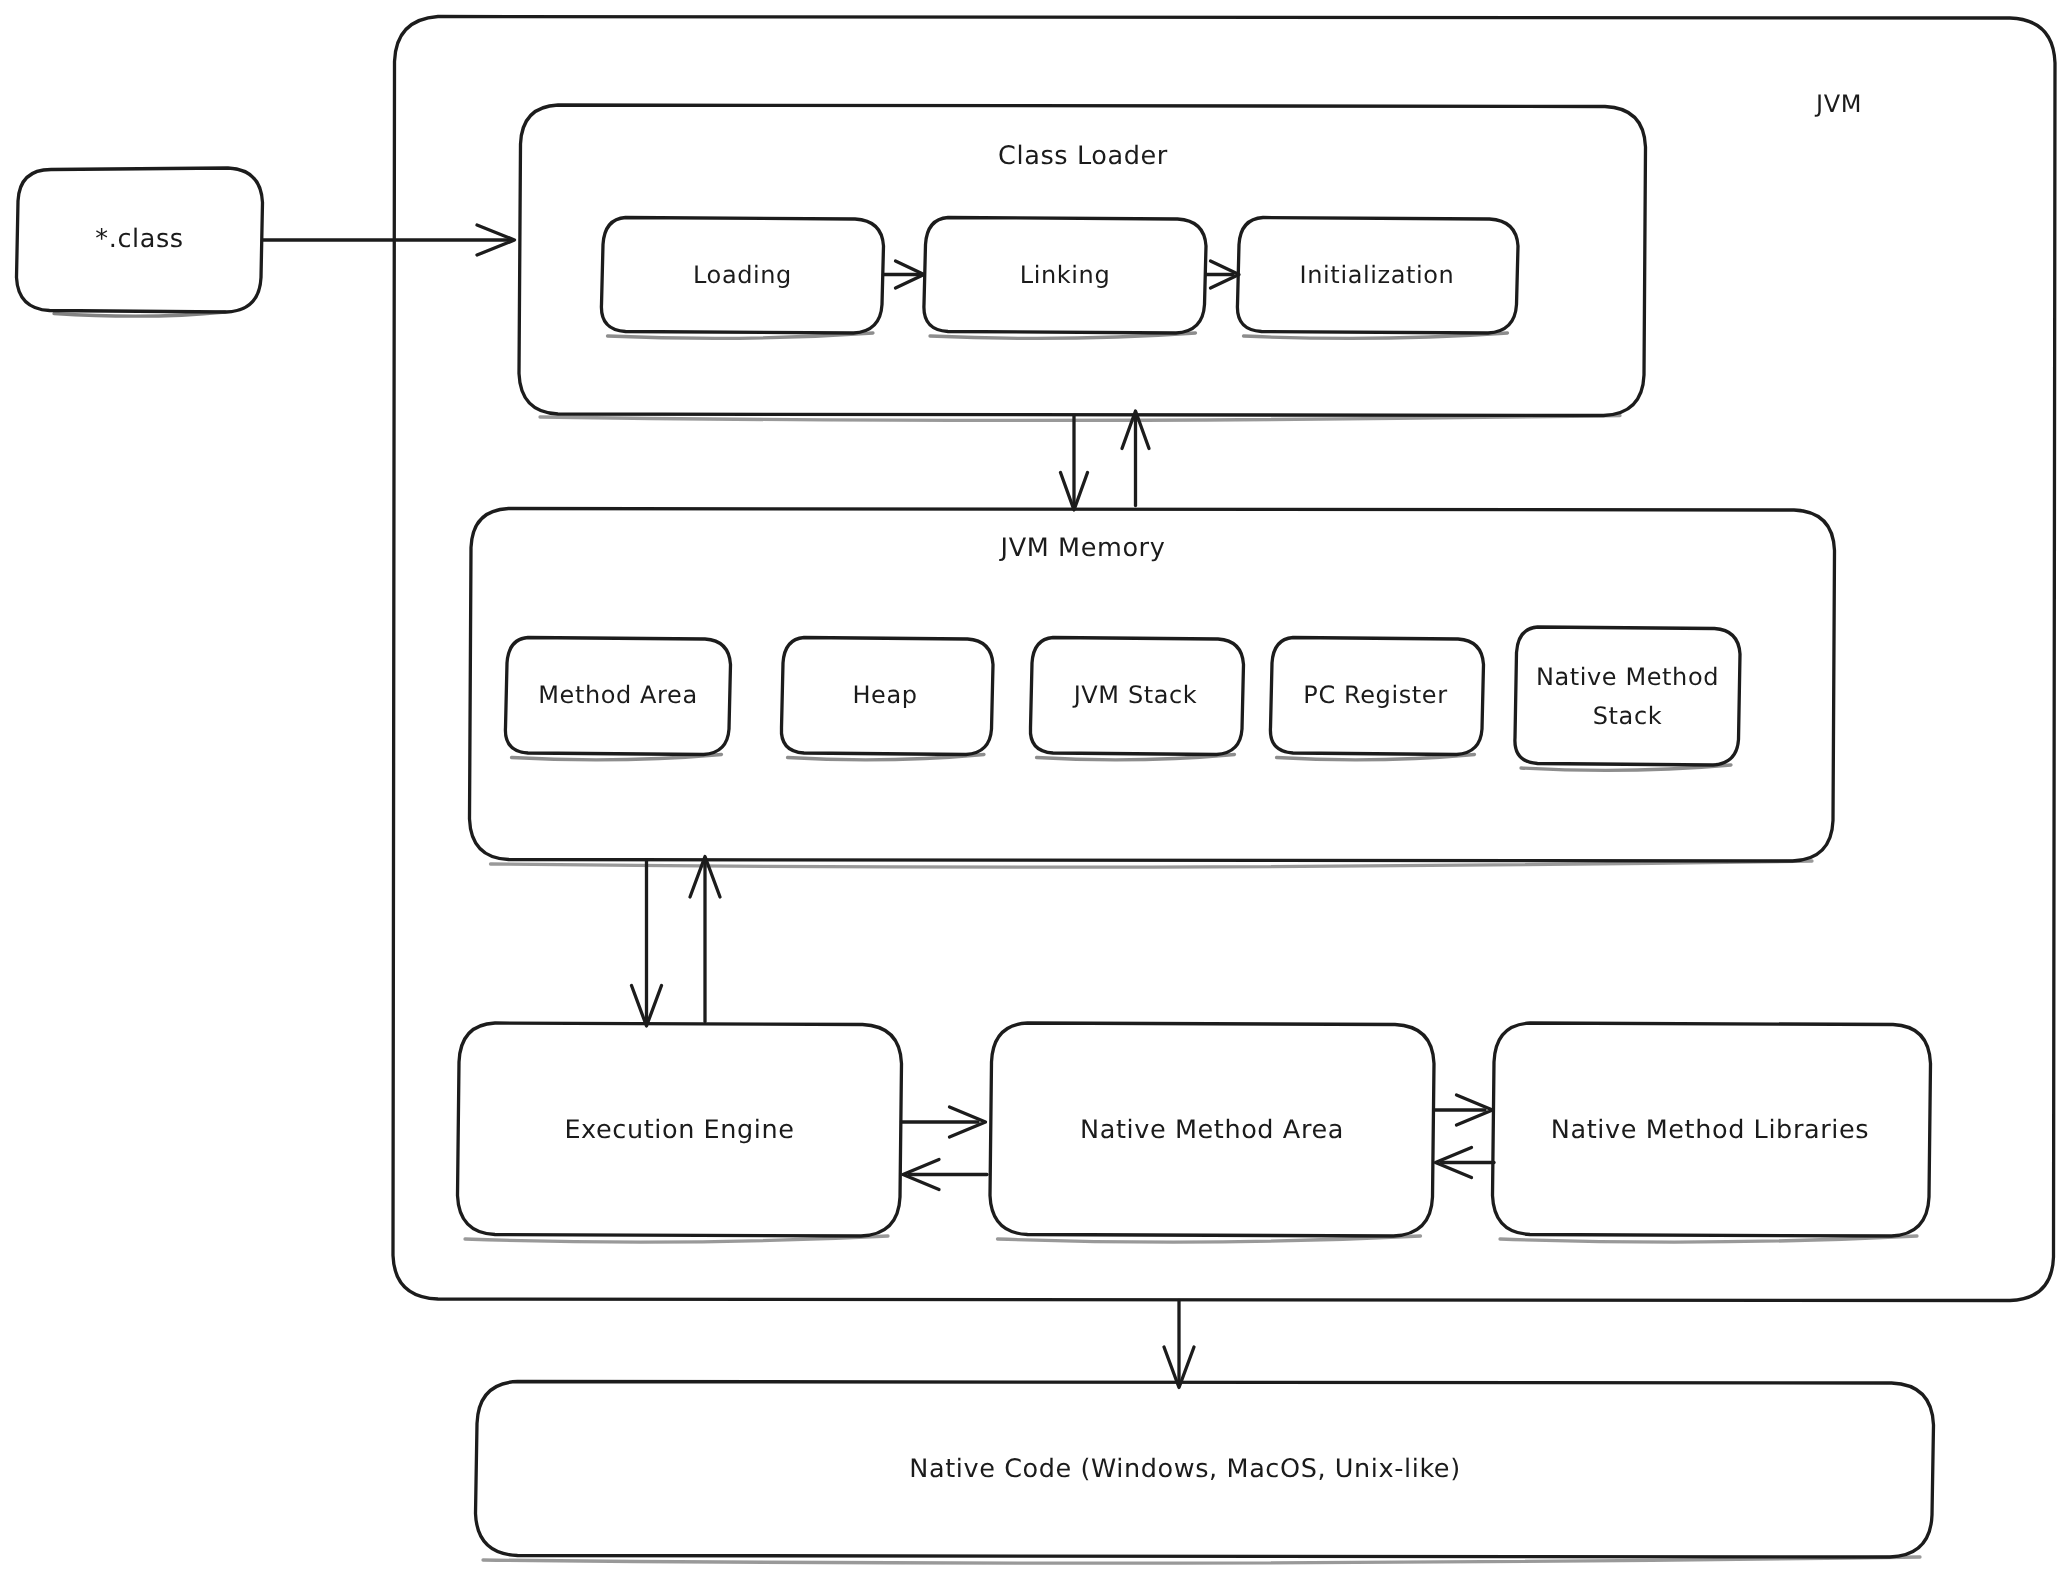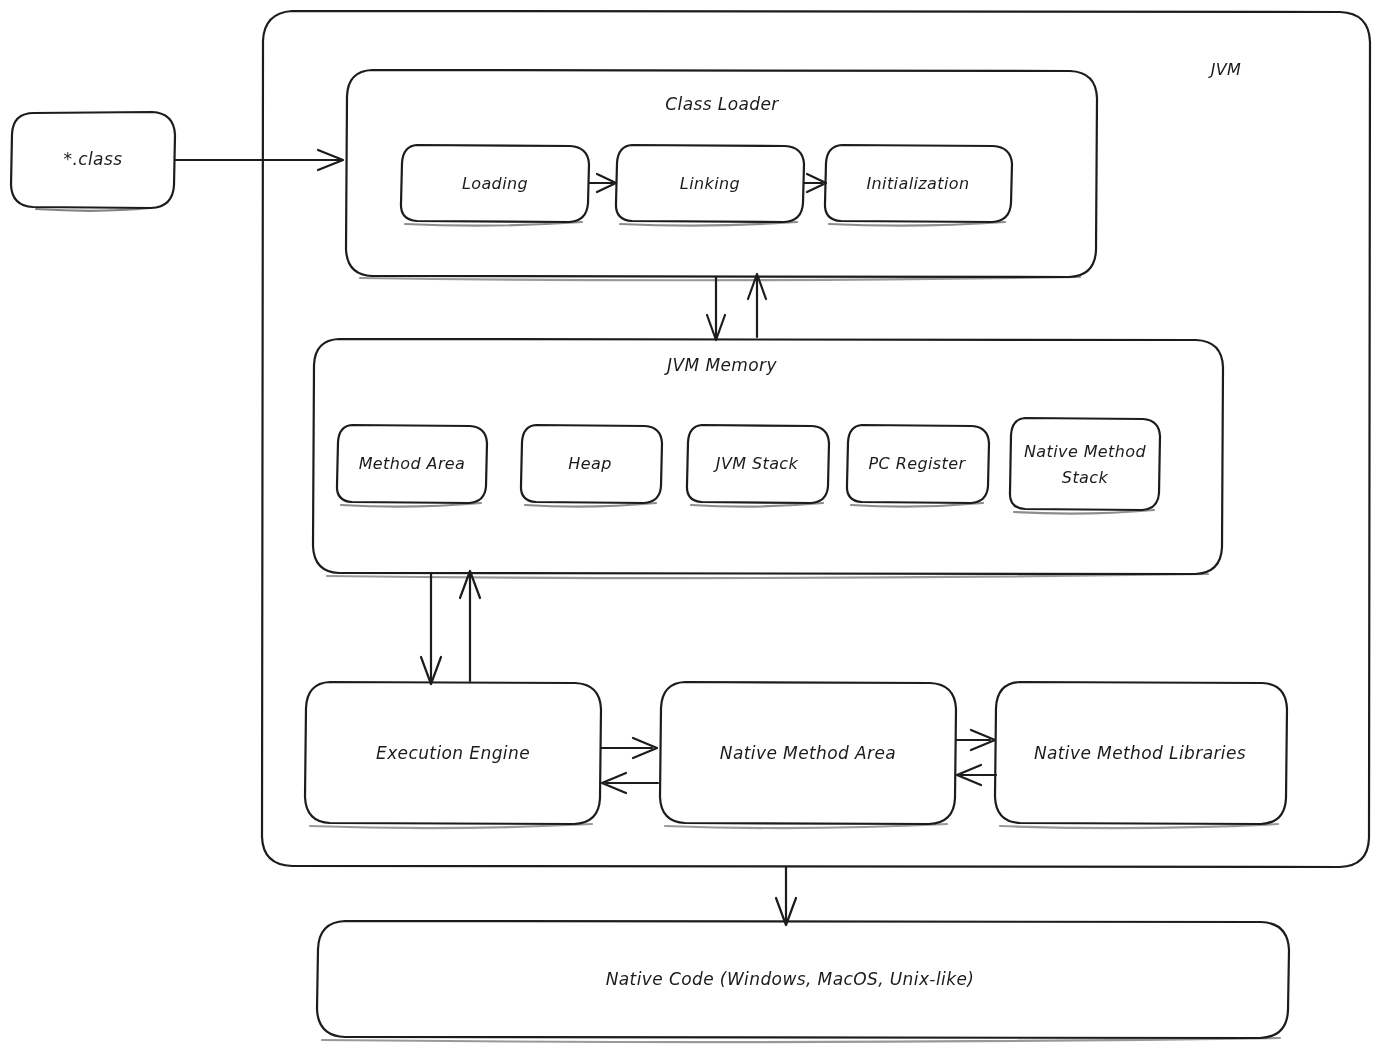--- a/index.html
+++ b/index.html
@@ -10,21 +10,20 @@
   body {
     width: 1379px;
     height: 1051px;
     font-family: "DejaVu Sans", sans-serif;
     overflow: hidden;
   }
   #diagram-root {
     position: relative;
     width: 1379px;
     height: 1051px;
-    font-style: italic;
   }
   svg#jvm-diagram {
     display: block;
     width: 1379px;
     height: 1051px;
   }
   .node-label {
     font-family: "DejaVu Sans", sans-serif;
     font-size: 17px;
     fill: #1b1b1b;

